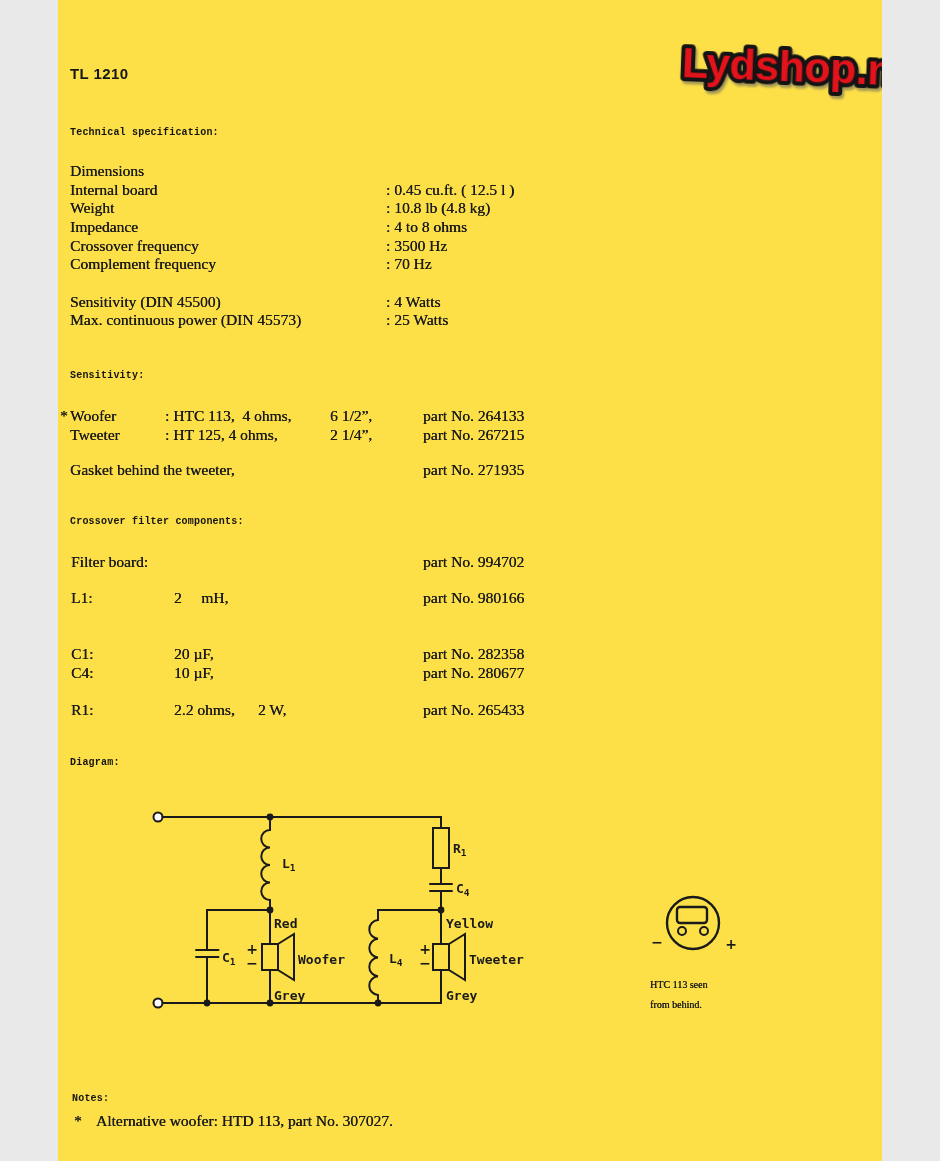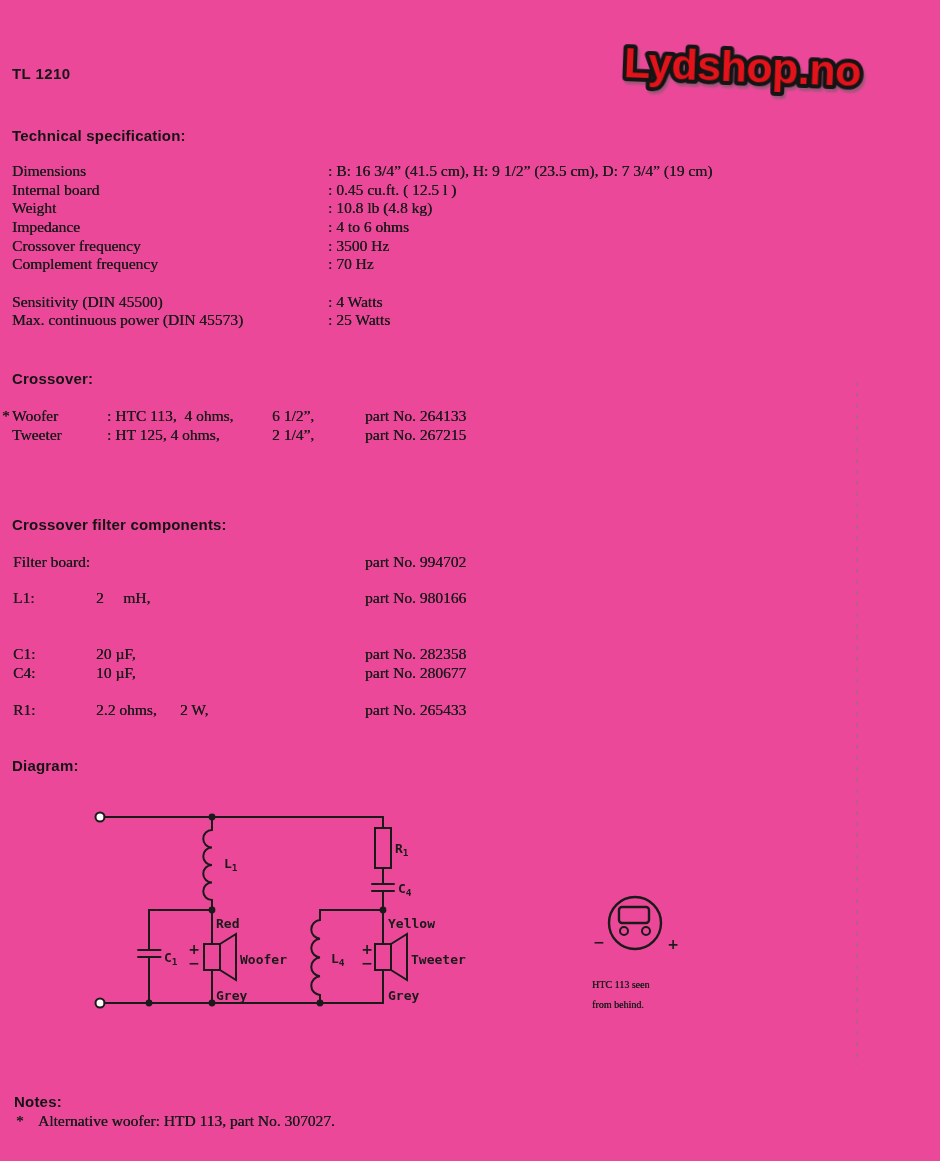--- a/index.html
+++ b/index.html
@@ -1,37 +1,37 @@
 <!DOCTYPE html>
 <html><head>
 <meta charset="utf-8">
 <style>
   html,body { margin:0; padding:0; background:#e9e9e9; }
   .page {
-    position:relative; width:940px; height:1161px; margin:0 auto;
-    background:#ec4899; overflow:hidden;
+    position:relative; width:824px; height:1161px; margin:0 auto;
+    background:#fde047; overflow:hidden;
     font-family:"Liberation Serif", serif; color:#1b1b1b;
   }
   
   .model {
     position:absolute; left:12px; top:65px;
     font-family:"Liberation Sans", sans-serif; font-weight:bold;
     font-size:15px; letter-spacing:.4px; color:#161616;
   }
   .h {
     position:absolute; left:12px;
-    font-family:Liberation Sans, sans-serif; font-weight:bold;
-    font-size:15px; color:#141414; letter-spacing:.2px;
+    font-family:Liberation Mono, monospace; font-weight:bold;
+    font-size:10px; color:#141414; letter-spacing:.2px;
   }
   
   .row { position:absolute; left:0; width:100%; height:18px; font-size:15.5px; }
   .row span { position:absolute; white-space:pre; text-shadow:0.3px 0 0 currentColor; }
   .sl { left:12px; }  .sv { left:328px; }
   .cm { left:2px; }   .cn { left:12px; } .cd { left:107px; } .cs { left:272px; } .cp { left:365px; }
-  .xl { left:13px; }  .xv { left:96px; } .xp { left:365px; }
+  .xl { left:13px; }  .xv { left:116px; } .xp { left:365px; }
   .gl { left:12px; }  .gp { left:365px; }
   .nm { left:16px; }  .nt { left:38px; }
   
   .logo { position:absolute; left:616px; top:26px; transform:rotate(2.2deg);
           filter:drop-shadow(2px 3px 1px rgba(95,95,95,.55)); }
   .logo text {
     font-family:"Liberation Sans", sans-serif; font-weight:bold; font-size:43px;
     fill:#e2131b; stroke:#141414; stroke-width:8; paint-order:stroke;
     stroke-linejoin:round; letter-spacing:-0.5px;
   }
@@ -67,65 +67,68 @@
 
   <div class="model">TL 1210</div>
 
   <svg class="logo" width="274" height="82" viewBox="0 0 274 82">
     <text x="8" y="56">Lydshop.no</text>
   </svg>
 
   <div class="h" style="top:127px">Technical specification:</div>
   <div class="row" style="top:162px">
       <span class="sl">Dimensions</span>
-      <span class="sv">: B: 16 3/4” (41.5 cm), H: 9 1/2” (23.5 cm), D: 7 3/4” (19 cm)</span>
     </div>
   <div class="row" style="top:181px">
       <span class="sl">Internal board</span>
       <span class="sv">: 0.45 cu.ft. ( 12.5 l )</span>
     </div>
   <div class="row" style="top:199px">
       <span class="sl">Weight</span>
       <span class="sv">: 10.8 lb (4.8 kg)</span>
     </div>
   <div class="row" style="top:218px">
       <span class="sl">Impedance</span>
-      <span class="sv">: 4 to 6 ohms</span>
+      <span class="sv">: 4 to 8 ohms</span>
     </div>
   <div class="row" style="top:237px">
       <span class="sl">Crossover frequency</span>
       <span class="sv">: 3500 Hz</span>
     </div>
   <div class="row" style="top:255px">
       <span class="sl">Complement frequency</span>
       <span class="sv">: 70 Hz</span>
     </div>
   <div class="row" style="top:293px">
       <span class="sl">Sensitivity (DIN 45500)</span>
       <span class="sv">: 4 Watts</span>
     </div>
   <div class="row" style="top:311px">
       <span class="sl">Max. continuous power (DIN 45573)</span>
       <span class="sv">: 25 Watts</span>
     </div>
 
-  <div class="h" style="top:370px">Crossover:</div>
+  <div class="h" style="top:370px">Sensitivity:</div>
   <div class="row" style="top:407px">
     <span class="cm">*</span>
     <span class="cn">Woofer</span>
     <span class="cd">: HTC 113,  4 ohms,</span>
     <span class="cs">6 1/2”,</span>
     <span class="cp">part No. 264133</span>
   </div>
   <div class="row" style="top:426px">
     <span class="cm"></span>
     <span class="cn">Tweeter</span>
     <span class="cd">: HT 125, 4 ohms,</span>
     <span class="cs">2 1/4”,</span>
     <span class="cp">part No. 267215</span>
+  </div>
+  <div class="row" style="top:461px">
+    <span class="gl">Gasket behind the tweeter,</span>
+    <span class="gp">part No. 271935</span>
   </div>
 
   <div class="h" style="top:516px">Crossover filter components:</div>
   <div class="row" style="top:553px">
     <span class="xl">Filter board:</span>
     <span class="xp">part No. 994702</span>
   </div>
   <div class="row" style="top:589px">
       <span class="xl">L1:</span>
       <span class="xv">2     mH,</span>

